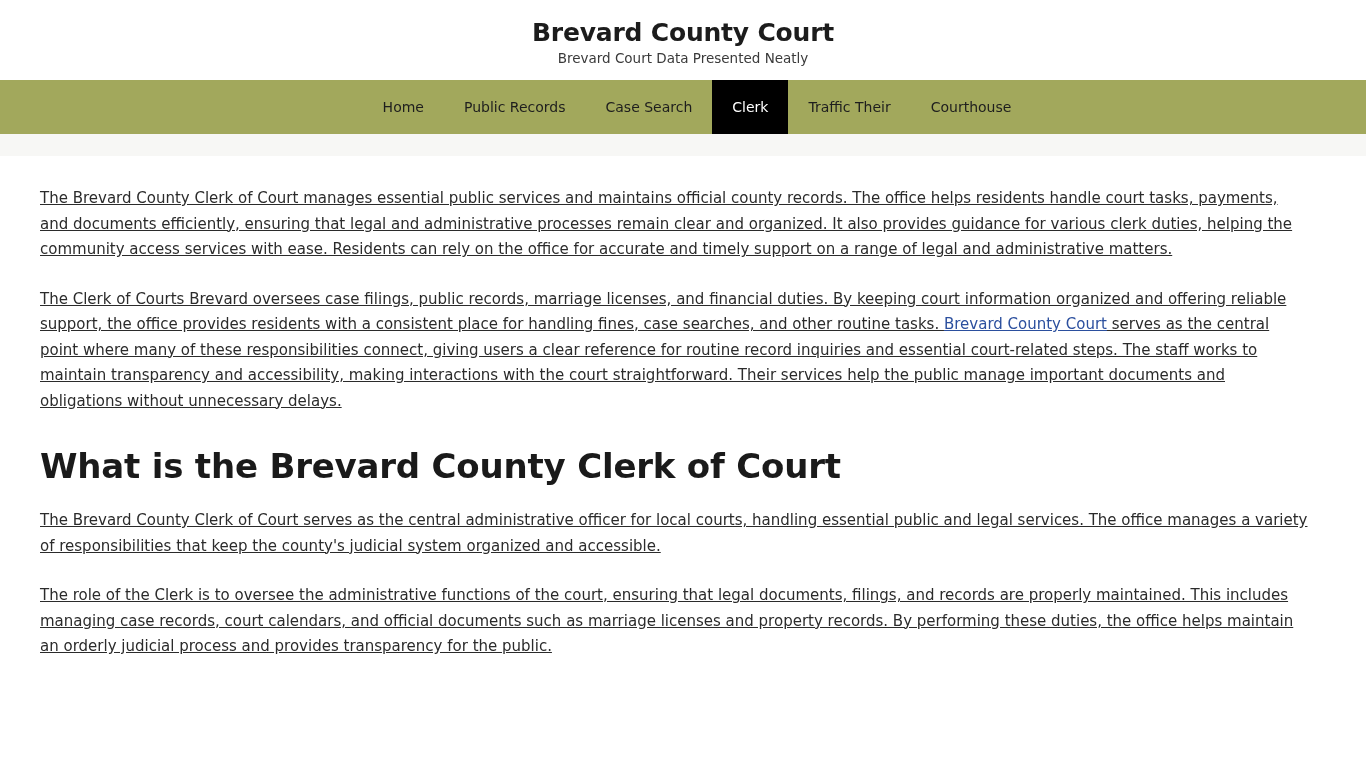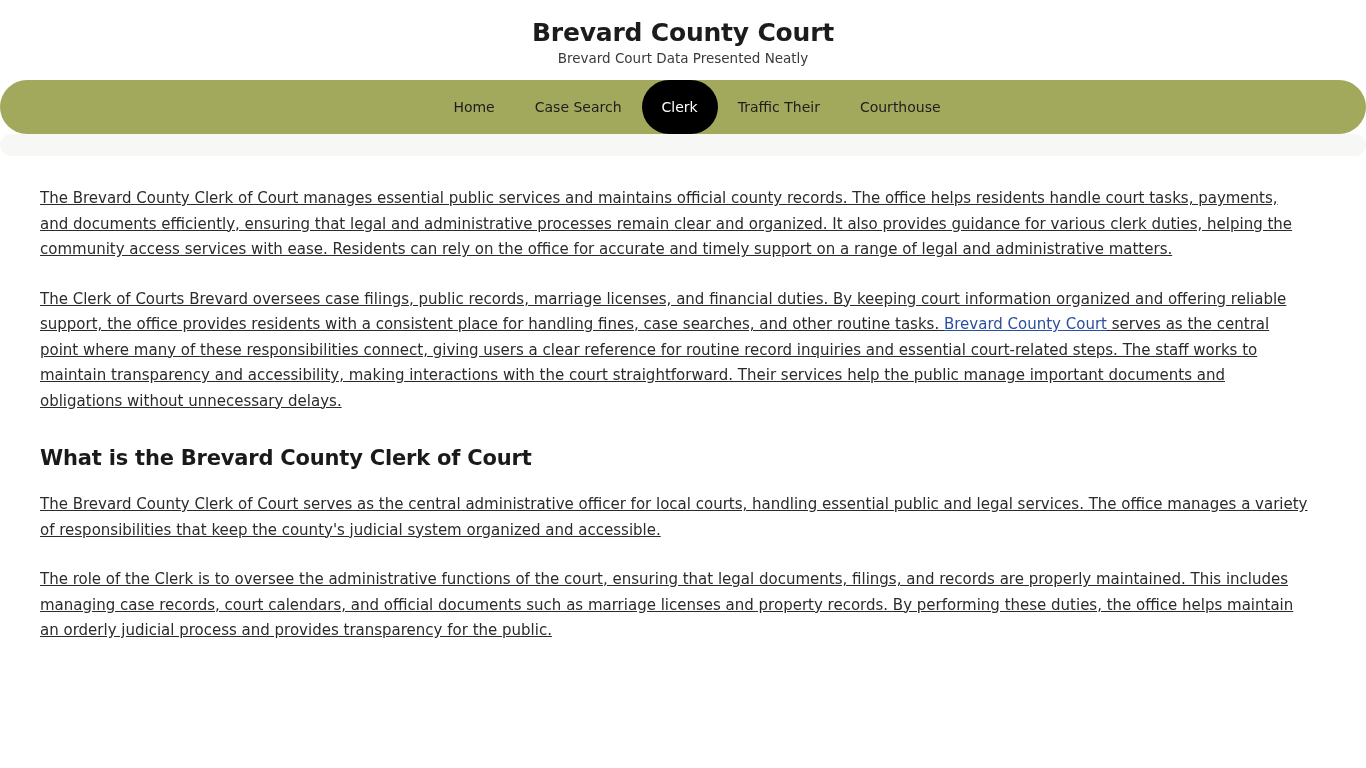--- a/index.html
+++ b/index.html
@@ -1,15 +1,15 @@
 <!DOCTYPE html>
 <html><head>
 <meta charset="utf-8">
 <style>
-  * { box-sizing: border-box; border-radius: 28px; }
+  * { box-sizing: border-box; }
   html, body {
     margin: 0;
     padding: 0;
     width: 1366px;
     height: 768px;
     background: #ffffff;
     font-family: "DejaVu Sans", sans-serif;
     overflow: hidden;
   }
   .site-header {
@@ -61,21 +61,21 @@
     max-width: 1366px;
   }
   h1.page-title {
     font-size: 33px;
     font-weight: bold;
     color: #1a1a1a;
     margin: 10px 0 30px 0;
     letter-spacing: -0.3px;
   }
   h2.section-title {
-    font-size: 21px;
+    font-size: 34px;
     font-weight: bold;
     color: #1a1a1a;
     margin: 32px 0 22px 0;
     letter-spacing: -0.2px;
   }
   p.body-text {
     font-size: 15px;
     line-height: 25.5px;
     color: #2b2b2b;
     margin: 0 16px 24px 0;
@@ -90,20 +90,21 @@
 </head>
 <body>
 
 <header class="site-header">
   <h1 class="site-title">Brevard County Court</h1>
   <div class="site-tagline">Brevard Court Data Presented Neatly</div>
 </header>
 
 <nav class="main-nav">
   <a class="nav-item">Home</a>
+  <a class="nav-item">Public Records</a>
   <a class="nav-item">Case Search</a>
   <a class="nav-item active">Clerk</a>
   <a class="nav-item">Traffic Their</a>
   <a class="nav-item">Courthouse</a>
 </nav>
 
 <div class="nav-spacer"></div>
 
 <main class="content">
 

